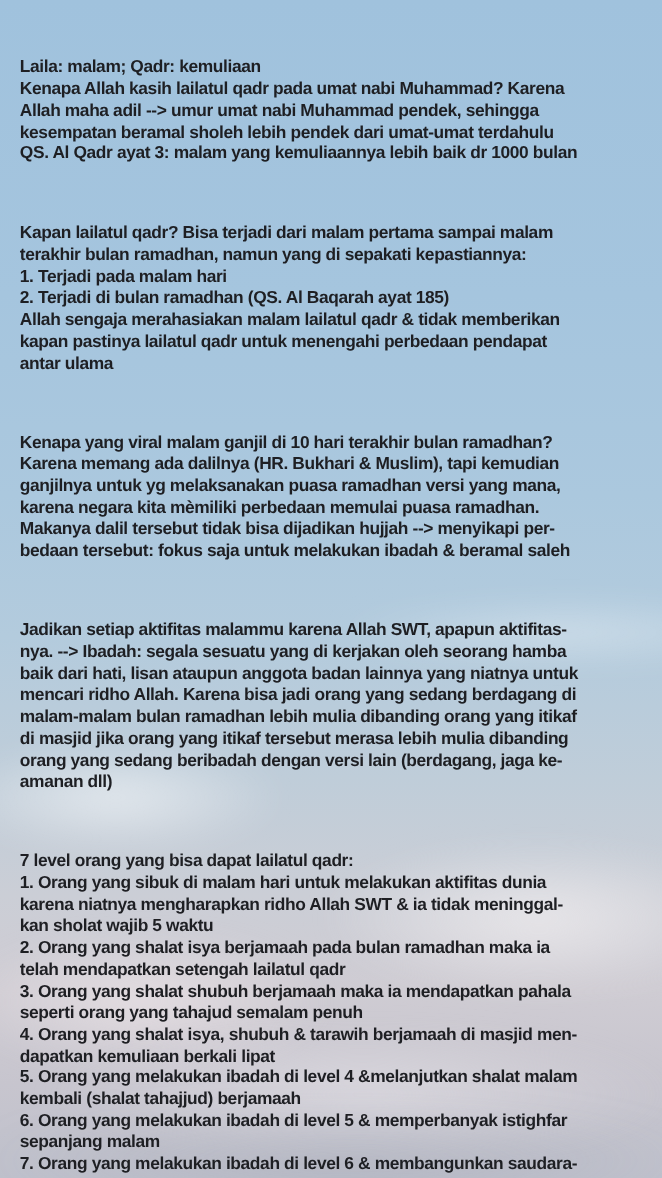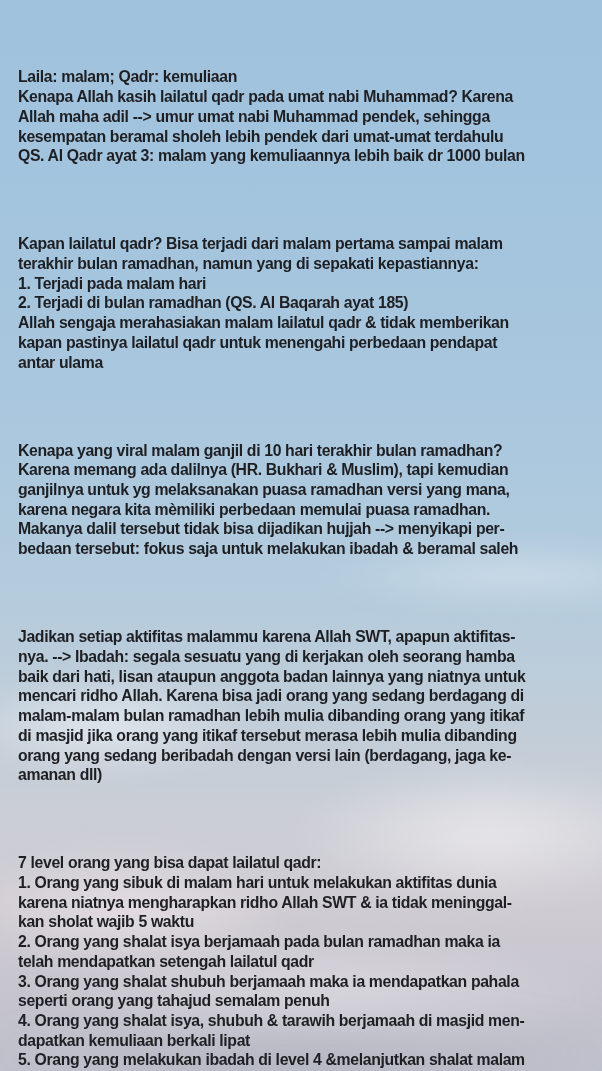--- a/index.html
+++ b/index.html
@@ -32,21 +32,21 @@
   .cloud.c5{left:40px;top:935px;width:580px;height:120px;
     background:radial-gradient(closest-side,rgba(238,235,239,.5),rgba(238,235,239,0));}
   .cloud.c6{left:-30px;top:1005px;width:680px;height:100px;filter:blur(18px);
     background:radial-gradient(closest-side,rgba(148,153,168,.28),rgba(148,153,168,0));}
   .notes{
     position:absolute;z-index:2;left:18px;top:12px;right:8px;
     color:var(--text,#1e1f23);
     font-weight:700;font-size:15.8px;line-height:19.7px;letter-spacing:-0.35px;
     white-space:pre;overflow:hidden;
   }
-  .notes p{margin:16px 0 13px 0;}
+  .notes p{margin:0 0 13px 0;}
   .notes p:last-child{margin-bottom:0;}
 </style>
 </head>
 <body>
 
 <div class="sky"></div>
 <div class="cloud c1"></div>
 <div class="cloud c2"></div>
 <div class="cloud c3"></div>
 <div class="cloud c4"></div>

